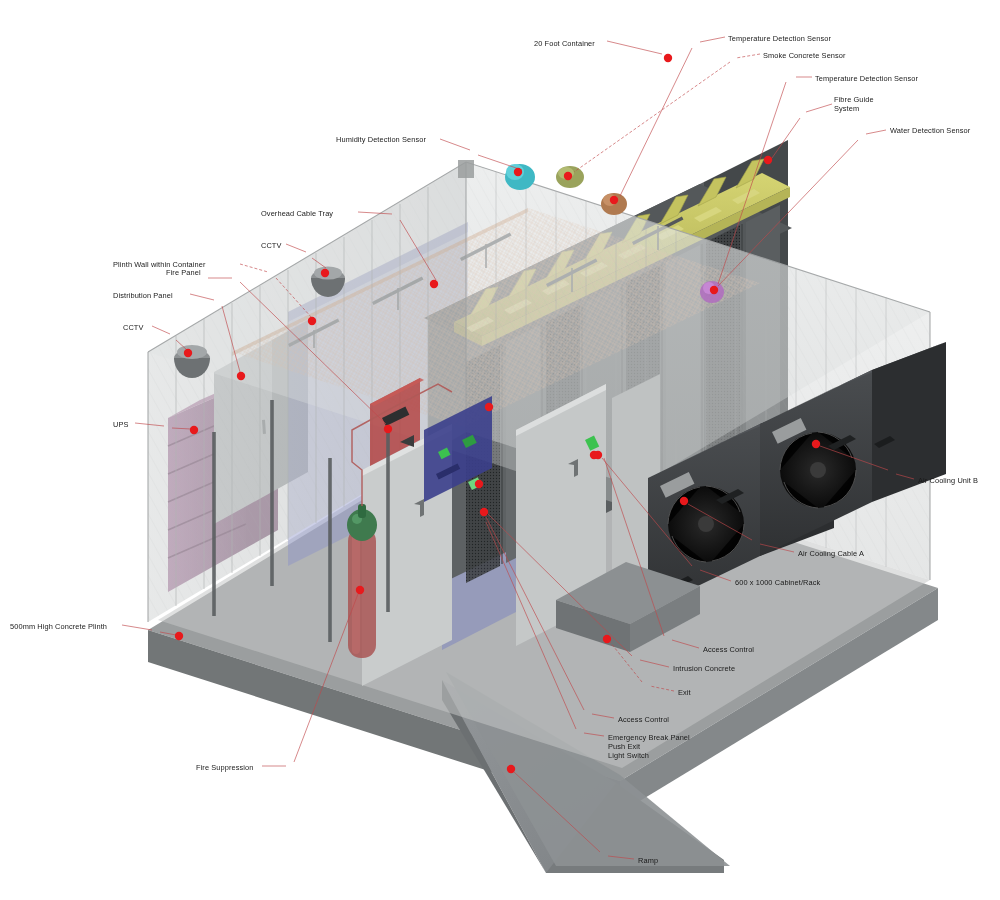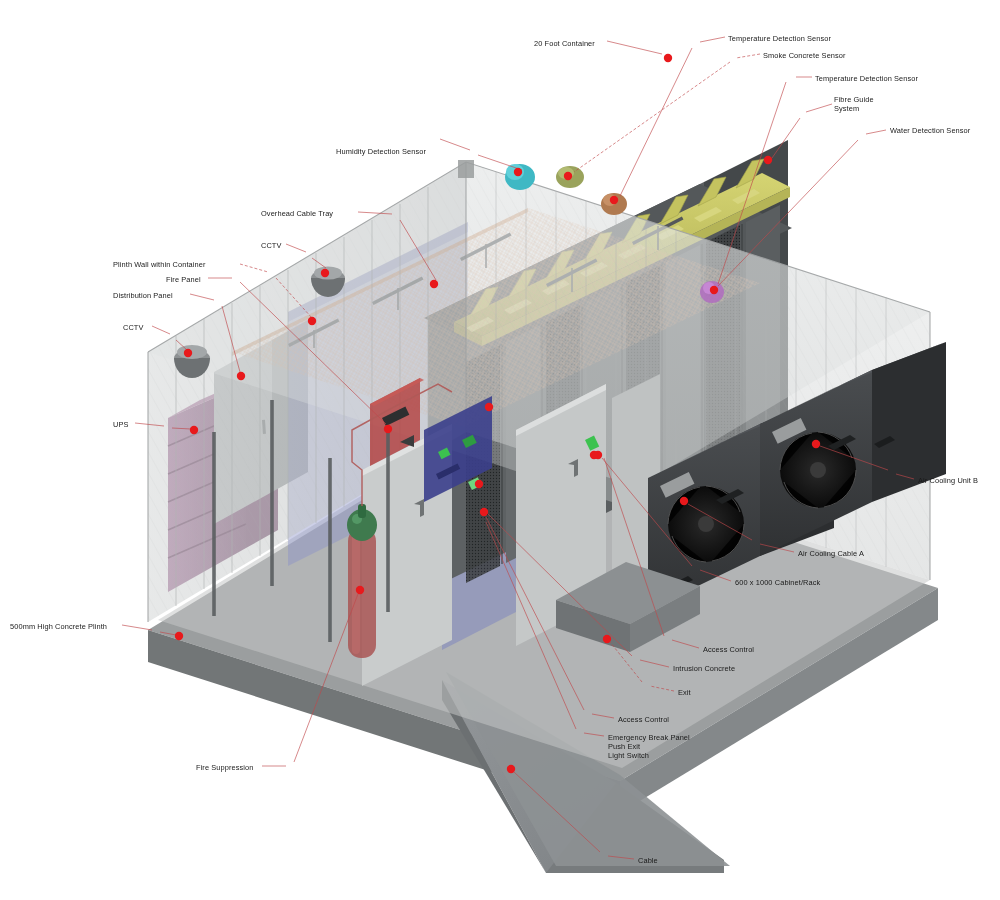--- a/index.html
+++ b/index.html
@@ -410,35 +410,35 @@
     </g>
   </svg>
 
   <div class="lbl" style="left:534px;top:39px">20 Foot Container</div>
   <div class="lbl" style="left:728px;top:34px">Temperature Detection Sensor</div>
   <div class="lbl" style="left:763px;top:51px">Smoke Concrete Sensor</div>
   <div class="lbl" style="left:815px;top:74px">Temperature Detection Sensor</div>
   <div class="lbl" style="left:834px;top:95px">Fibre Guide
 System</div>
   <div class="lbl" style="left:890px;top:126px">Water Detection Sensor</div>
-  <div class="lbl" style="left:336px;top:147px">Humidity Detection Sensor</div>
+  <div class="lbl" style="left:336px;top:135px">Humidity Detection Sensor</div>
   <div class="lbl" style="left:261px;top:209px">Overhead Cable Tray</div>
   <div class="lbl" style="left:261px;top:241px">CCTV</div>
   <div class="lbl" style="left:113px;top:260px">Plinth Wall within Container</div>
-  <div class="lbl" style="left:166px;top:275px">Fire Panel</div>
+  <div class="lbl" style="left:166px;top:268px">Fire Panel</div>
   <div class="lbl" style="left:113px;top:291px">Distribution Panel</div>
   <div class="lbl" style="left:123px;top:323px">CCTV</div>
   <div class="lbl" style="left:113px;top:420px">UPS</div>
   <div class="lbl" style="left:10px;top:622px">500mm High Concrete Plinth</div>
   <div class="lbl" style="left:196px;top:763px">Fire Suppression</div>
   <div class="lbl" style="left:918px;top:476px">Air Cooling Unit B</div>
   <div class="lbl" style="left:798px;top:549px">Air Cooling Cable A</div>
   <div class="lbl" style="left:735px;top:578px">600 x 1000 Cabinet/Rack</div>
   <div class="lbl" style="left:703px;top:645px">Access Control</div>
   <div class="lbl" style="left:673px;top:664px">Intrusion Concrete</div>
   <div class="lbl" style="left:678px;top:688px">Exit</div>
   <div class="lbl" style="left:618px;top:715px">Access Control</div>
   <div class="lbl" style="left:608px;top:733px">Emergency Break Panel
 Push Exit
 Light Switch</div>
-  <div class="lbl" style="left:638px;top:856px">Cable</div>
+  <div class="lbl" style="left:638px;top:856px">Ramp</div>
 
 </div>
 
 </body></html>

